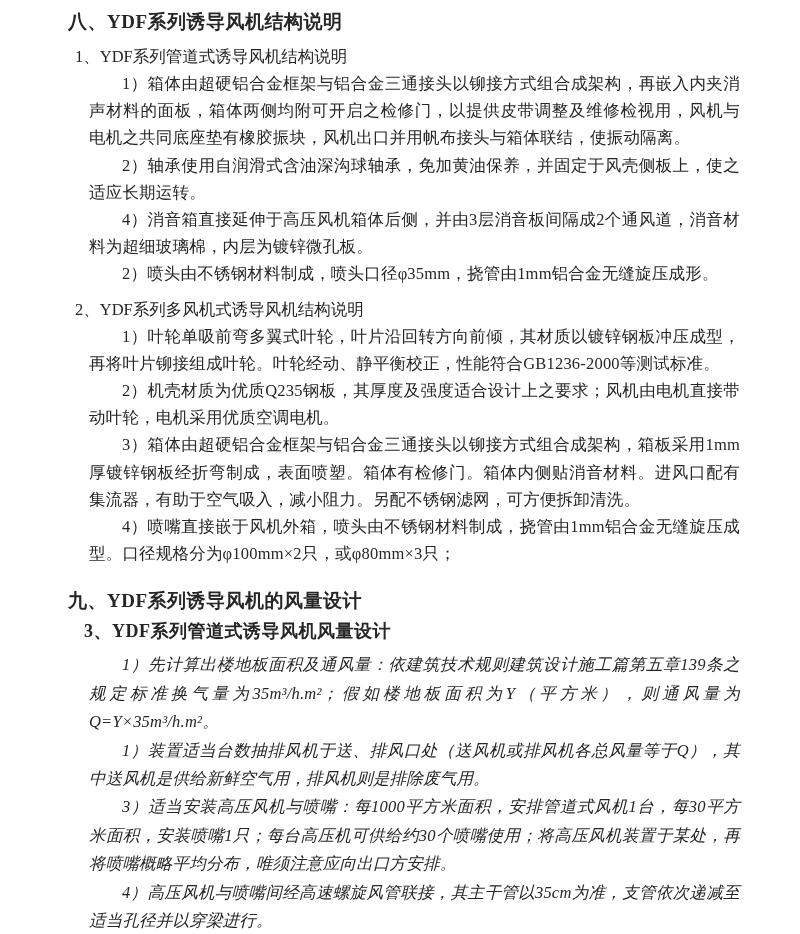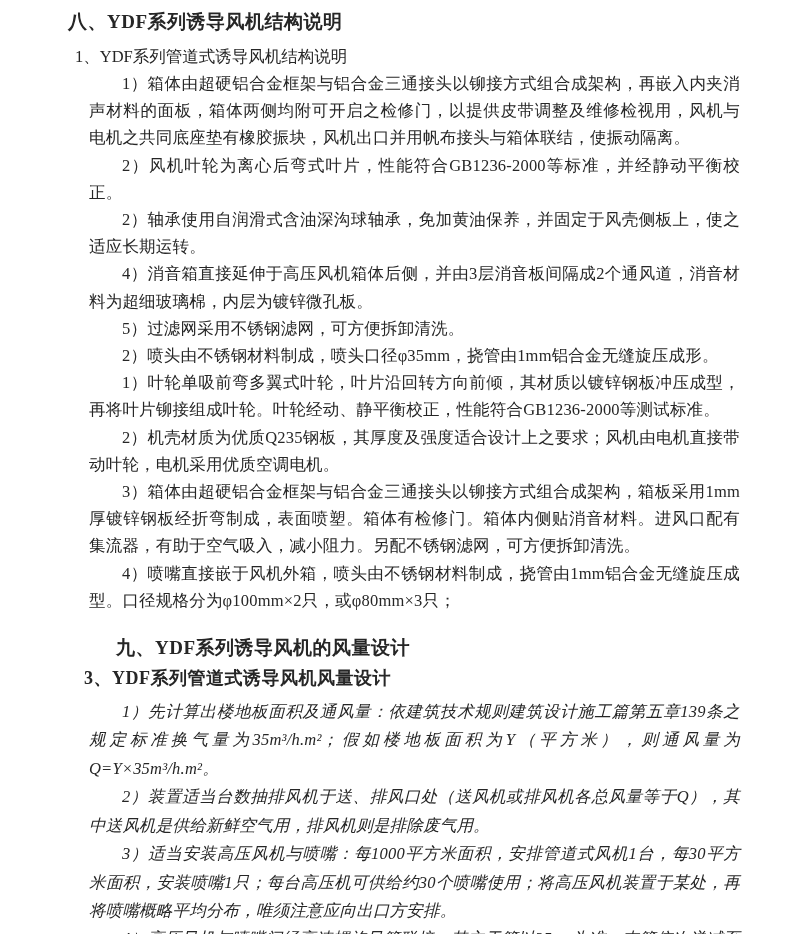--- a/index.html
+++ b/index.html
@@ -41,51 +41,50 @@
   }
   p.body-para {
     font-size: 16.5px;
     line-height: 27.2px;
     text-align: justify;
     text-indent: 2em;
     letter-spacing: 0.2px;
     margin-left: 25px;
   }
   .section-9 { margin-top: 21px; }
-  .section-9 .section-title { margin-bottom: 4px; margin-left: 48px; }
+  .section-9 .section-title { margin-bottom: 4px; }
   .section-9 p.body-para { line-height: 28.4px; font-style: italic; }
 </style>
 </head>
 <body>
 
 <div class="page">
 
   <div class="section-8">
     <div class="section-title">八、YDF系列诱导风机结构说明</div>
 
     <div class="sub-title-plain">1、YDF系列管道式诱导风机结构说明</div>
 
     <p class="body-para">1）箱体由超硬铝合金框架与铝合金三通接头以铆接方式组合成架构，再嵌入内夹消声材料的面板，箱体两侧均附可开启之检修门，以提供皮带调整及维修检视用，风机与电机之共同底座垫有橡胶振块，风机出口并用帆布接头与箱体联结，使振动隔离。</p>
-    <p class="body-para">2）风机叶轮为离心后弯式叶片，性能符合GB1236-2000等标准，并经静动平衡校正。</p>
     <p class="body-para">2）轴承使用自润滑式含油深沟球轴承，免加黄油保养，并固定于风壳侧板上，使之适应长期运转。</p>
     <p class="body-para">4）消音箱直接延伸于高压风机箱体后侧，并由3层消音板间隔成2个通风道，消音材料为超细玻璃棉，内层为镀锌微孔板。</p>
-    <p class="body-para">5）过滤网采用不锈钢滤网，可方便拆卸清洗。</p>
     <p class="body-para">2）喷头由不锈钢材料制成，喷头口径φ35mm，挠管由1mm铝合金无缝旋压成形。</p>
 
+    <div class="sub-title-plain">2、YDF系列多风机式诱导风机结构说明</div>
 
     <p class="body-para">1）叶轮单吸前弯多翼式叶轮，叶片沿回转方向前倾，其材质以镀锌钢板冲压成型，再将叶片铆接组成叶轮。叶轮经动、静平衡校正，性能符合GB1236-2000等测试标准。</p>
     <p class="body-para">2）机壳材质为优质Q235钢板，其厚度及强度适合设计上之要求；风机由电机直接带动叶轮，电机采用优质空调电机。</p>
     <p class="body-para">3）箱体由超硬铝合金框架与铝合金三通接头以铆接方式组合成架构，箱板采用1mm厚镀锌钢板经折弯制成，表面喷塑。箱体有检修门。箱体内侧贴消音材料。进风口配有集流器，有助于空气吸入，减小阻力。另配不锈钢滤网，可方便拆卸清洗。</p>
     <p class="body-para">4）喷嘴直接嵌于风机外箱，喷头由不锈钢材料制成，挠管由1mm铝合金无缝旋压成型。口径规格分为φ100mm×2只，或φ80mm×3只；</p>
   </div>
 
   <div class="section-9">
     <div class="section-title">九、YDF系列诱导风机的风量设计</div>
 
     <div class="sub-title-bold">3、YDF系列管道式诱导风机风量设计</div>
 
     <p class="body-para">1）先计算出楼地板面积及通风量：依建筑技术规则建筑设计施工篇第五章139条之规定标准换气量为35m³/h.m²；假如楼地板面积为Y（平方米），则通风量为Q=Y×35m³/h.m²。</p>
-    <p class="body-para">2）装置适当台数抽排风机于送、排风口处（送风机或排风机各总风量等于Q），其中送风机是供给新鲜空气用，排风机则是排除废气用。</p>
+    <p class="body-para">1）装置适当台数抽排风机于送、排风口处（送风机或排风机各总风量等于Q），其中送风机是供给新鲜空气用，排风机则是排除废气用。</p>
     <p class="body-para">3）适当安装高压风机与喷嘴：每1000平方米面积，安排管道式风机1台，每30平方米面积，安装喷嘴1只；每台高压机可供给约30个喷嘴使用；将高压风机装置于某处，再将喷嘴概略平均分布，唯须注意应向出口方安排。</p>
     <p class="body-para">4）高压风机与喷嘴间经高速螺旋风管联接，其主干管以35cm为准，支管依次递减至适当孔径并以穿梁进行。</p>
   </div>
 
 </div>
 
 </body></html>

